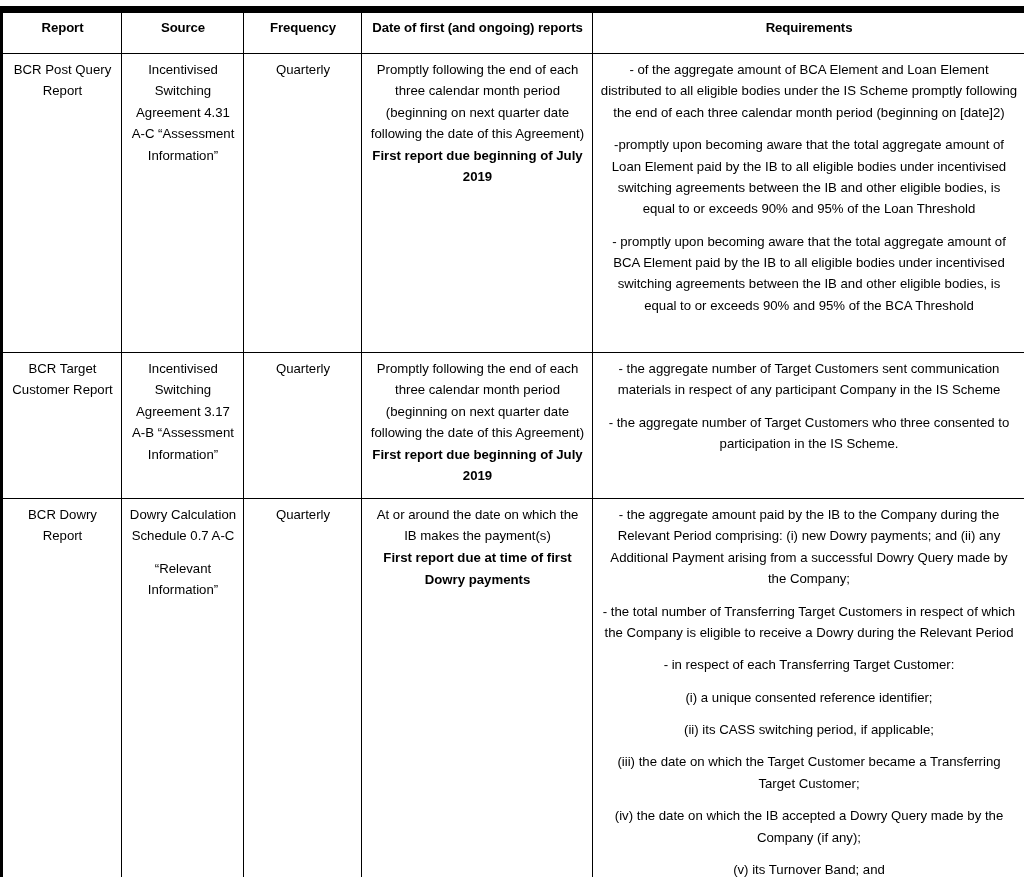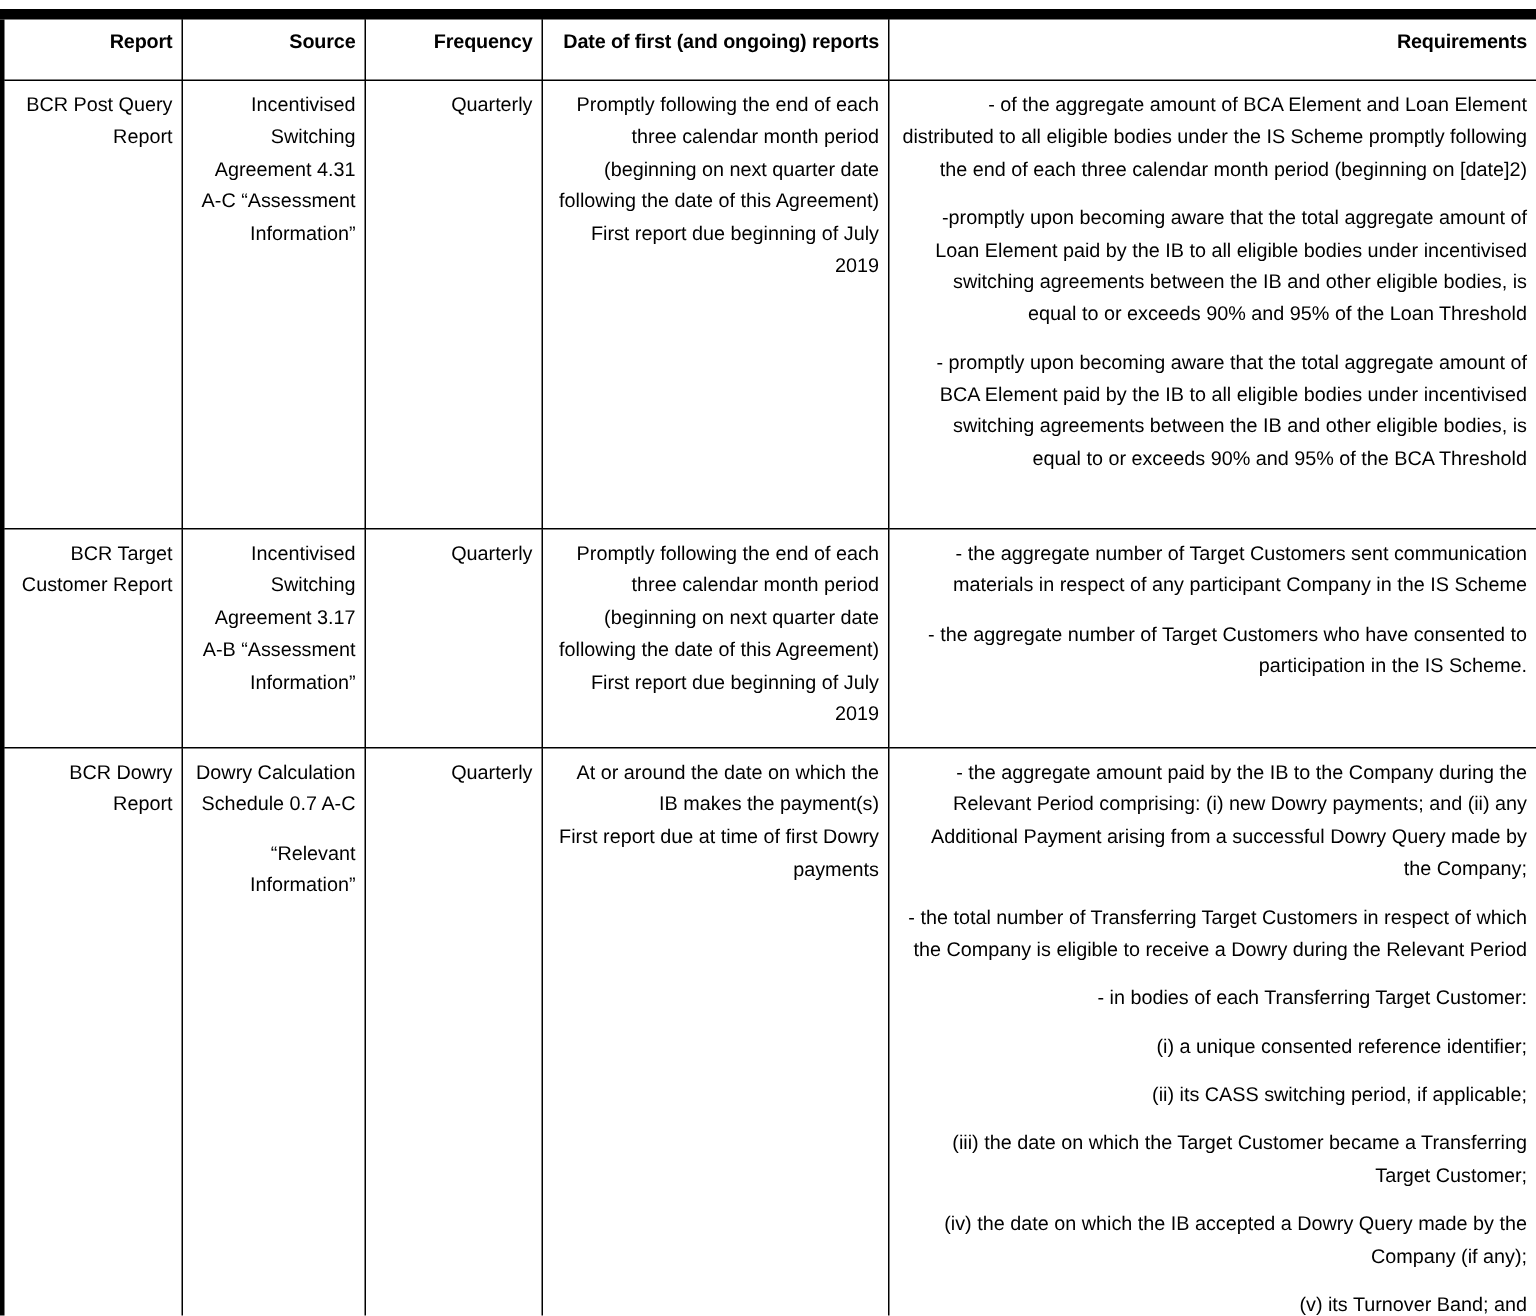--- a/index.html
+++ b/index.html
@@ -37,21 +37,21 @@
     border-right: 3px solid #000000;
   }
 
   .doc-table td,
   .doc-table th {
     border: 1.4px solid #000000;
     vertical-align: top;
     padding: 5px 6px 6px 7px;
     font-size: 13.2px;
     line-height: 1.62;
-    text-align: right;
+    text-align: center;
     font-weight: normal;
     box-sizing: border-box;
   }
 
   
   col.c-report      { width: 120px; }
   col.c-source      { width: 122px; }
   col.c-frequency   { width: 118px; }
   col.c-date        { width: 231px; }
   col.c-reqs        { width: 433px; }
@@ -77,21 +77,21 @@
     margin: 0;
     padding: 0;
   }
   .p + .p {
     margin-top: 0.5px;
   }
   .p.gap {
     margin-top: 11px;
   }
   .p.b {
-    font-weight: normal;
+    font-weight: bold;
   }
 </style>
 </head>
 <body>
 
 <div class="page">
 
   <table class="doc-table">
     <colgroup>
       <col class="c-report">
@@ -131,39 +131,39 @@
       <tr class="row-2">
         <td class="cell-report">BCR Target Customer Report</td>
         <td>Incentivised Switching Agreement 3.17 A-B “Assessment Information”</td>
         <td>Quarterly</td>
         <td>
           <p class="p">Promptly following the end of each three calendar month period (beginning on next quarter date following the date of this Agreement)</p>
           <p class="p b">First report due beginning of July 2019</p>
         </td>
         <td>
           <p class="p">- the aggregate number of Target Customers sent communication materials in respect of any participant Company in the IS Scheme</p>
-          <p class="p gap">- the aggregate number of Target Customers who have consented to participation in the IS Scheme.</p>
+          <p class="p gap">- the aggregate number of Target Customers who three consented to participation in the IS Scheme.</p>
         </td>
       </tr>
 
       <tr class="row-3">
         <td class="cell-report">BCR Dowry Report</td>
         <td>
           <p class="p">Dowry Calculation Schedule 0.7 A-C</p>
           <p class="p gap">“Relevant Information”</p>
         </td>
         <td>Quarterly</td>
         <td>
           <p class="p">At or around the date on which the IB makes the payment(s)</p>
           <p class="p b">First report due at time of first Dowry payments</p>
         </td>
         <td>
           <p class="p">- the aggregate amount paid by the IB to the Company during the Relevant Period comprising: (i) new Dowry payments; and (ii) any Additional Payment arising from a successful Dowry Query made by the Company;</p>
           <p class="p gap">- the total number of Transferring Target Customers in respect of which the Company is eligible to receive a Dowry during the Relevant Period</p>
-          <p class="p gap">- in bodies of each Transferring Target Customer:</p>
+          <p class="p gap">- in respect of each Transferring Target Customer:</p>
           <p class="p gap">(i) a unique consented reference identifier;</p>
           <p class="p gap">(ii) its CASS switching period, if applicable;</p>
           <p class="p gap">(iii) the date on which the Target Customer became a Transferring Target Customer;</p>
           <p class="p gap">(iv) the date on which the IB accepted a Dowry Query made by the Company (if any);</p>
           <p class="p gap">(v) its Turnover Band; and</p>
 
         </td>
       </tr>
 
     </tbody>

